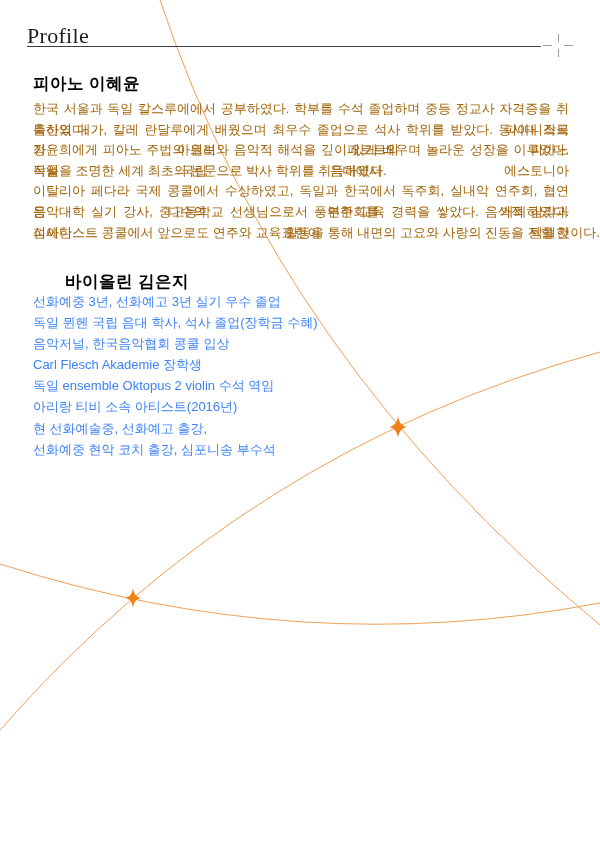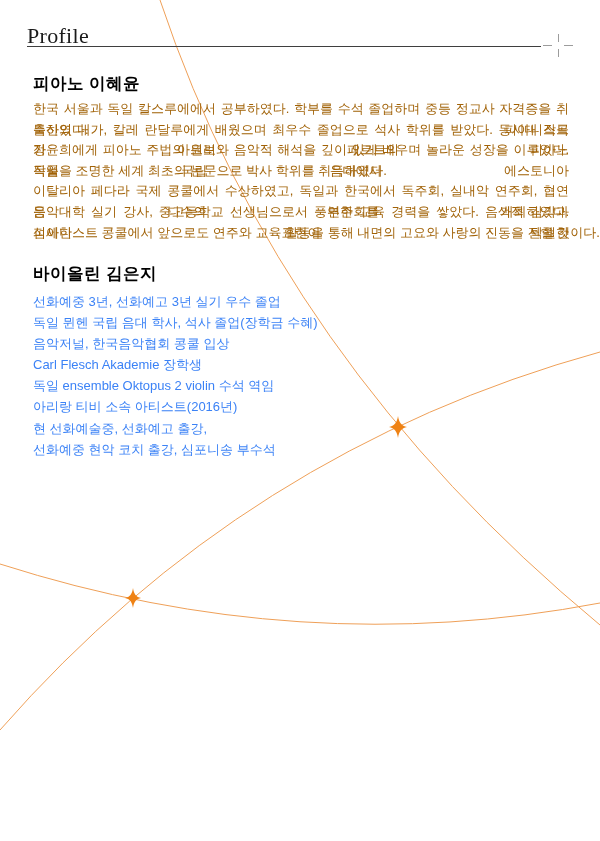--- a/index.html
+++ b/index.html
@@ -30,21 +30,21 @@
   .crosshair .h-right{left:21px;top:11px;width:9px;height:1.4px;}
   .crosshair .v-top  {left:14.5px;top:0;width:1.4px;height:8px;}
   .crosshair .v-bot  {left:14.5px;top:15px;width:1.4px;height:8px;}
 
   .sec-heading{
     position:absolute;left:33px;
     font-size:16.5px;line-height:18px;font-weight:bold;
     color:#000000;letter-spacing:.5px;
   }
   .heading-piano {top:74px;}
-  .heading-violin{top:264px;}
+  .heading-violin{top:272px;margin-left:32px;}
 
   .para{
     position:absolute;left:33px;top:99px;width:536px;
     font-size:13px;color:#a16207;
   }
   .para .line{height:20.6px;line-height:20.6px;white-space:nowrap;}
   .para .line.jl{
     white-space:normal;
     text-align:justify;
     text-align-last:justify;

